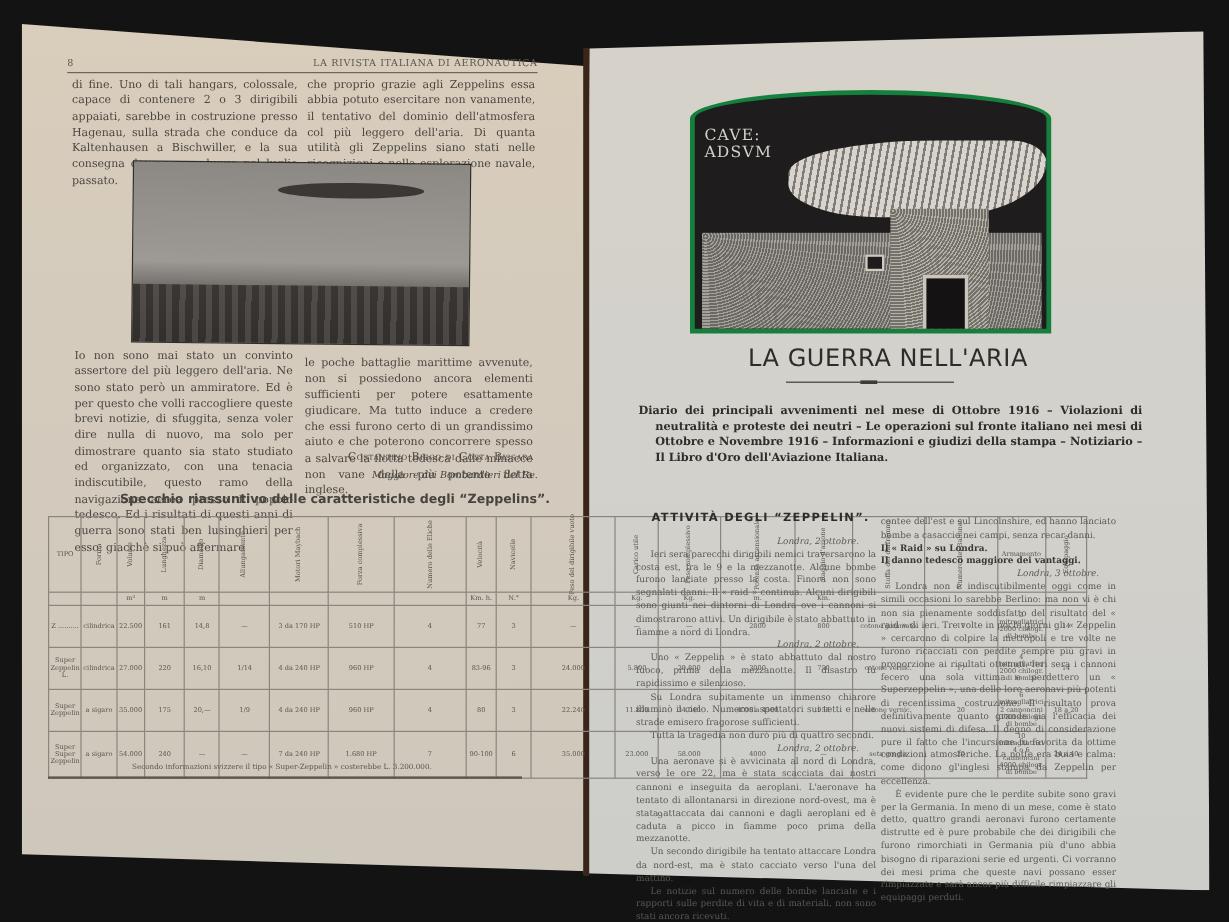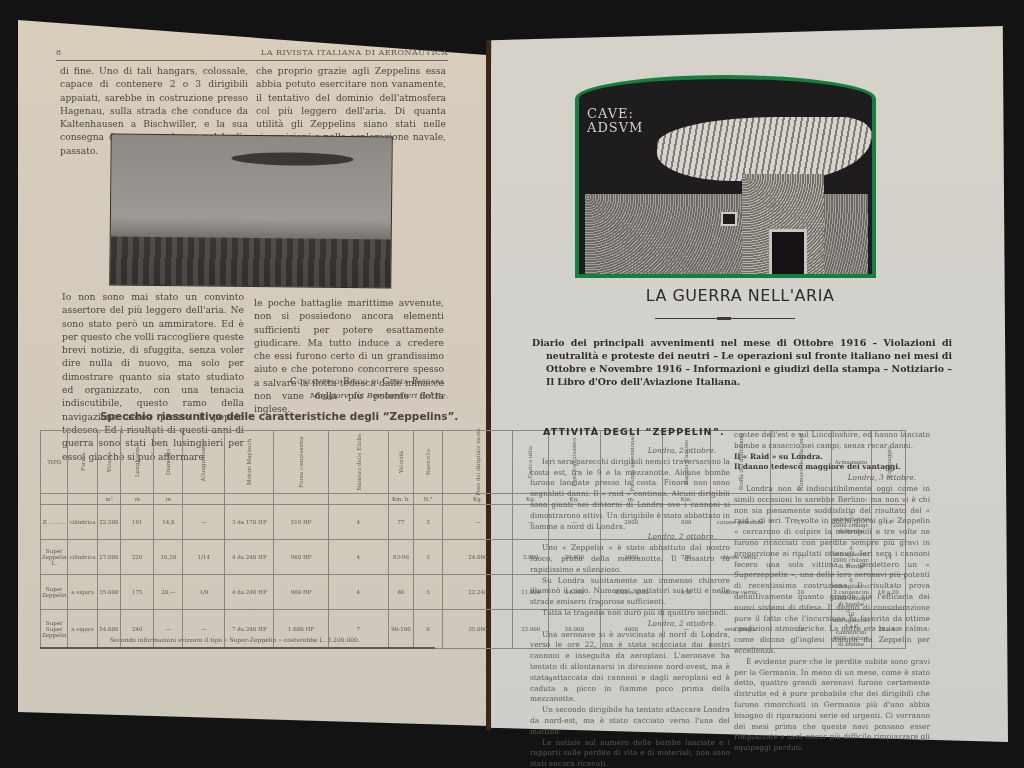--- a/index.html
+++ b/index.html
@@ -27,21 +27,21 @@
   table.specs td{height:32px;}
   .table-note{position:absolute;left:110px;top:636px;font-size:6px;color:#5a554f;}
   .table-rule{position:absolute;left:40px;top:647px;width:395px;height:2px;background:#5c5852;}
   .vignette{position:absolute;left:575px;top:75px;width:293px;height:195px;background:#1e1c1c;border-radius:60% 60% 0 0/14% 14% 0 0;border:4px solid #15803d;overflow:hidden;}
   .vignette .motto{position:absolute;left:8px;top:28px;color:#d5d1ca;font-family:"DejaVu Serif",serif;font-size:13px;line-height:14px;letter-spacing:1px;}
   .wing{position:absolute;left:78px;top:38px;width:215px;height:64px;background:repeating-linear-gradient(100deg,#d8d4cd 0 4px,#7f7b77 4px 6px);border-radius:80% 20% 60% 50%/60% 40% 100% 60%;}
   .wall{position:absolute;left:6px;top:115px;width:283px;height:80px;background:repeating-radial-gradient(circle at 3px 3px,#a39f99 0 1px,#6c6864 1px 2.5px);}
   .tower{position:absolute;left:163px;top:95px;width:82px;height:100px;background:repeating-radial-gradient(circle at 2px 2px,#b4b0aa 0 1px,#757169 1px 2.5px);}
   .gate{position:absolute;left:190px;top:150px;width:32px;height:45px;background:#141212;border:3px solid #c9c5bd;border-bottom:none;}
   .window{position:absolute;left:142px;top:133px;width:12px;height:10px;background:#1e1c1c;border:2px solid #cfcbc4;}
-  .main-title{position:absolute;left:520px;top:286px;width:440px;text-align:center;font-family:"DejaVu Sans",sans-serif;font-size:16px;color:#2e2b28;letter-spacing:.5px;}
+  .main-title{position:absolute;left:520px;top:286px;width:440px;text-align:center;font-family:"DejaVu Sans",sans-serif;font-size:20px;color:#2e2b28;letter-spacing:.5px;}
   .title-rule{position:absolute;left:655px;top:318px;width:140px;height:1px;background:#3f3c38;}
   .title-rule:after{content:"";position:absolute;left:62px;top:-1px;width:14px;height:3px;background:#3f3c38;}
   .summary{position:absolute;left:532px;top:336px;width:420px;font-size:9.4px;line-height:13px;font-weight:bold;color:#2f2c29;text-align:justify;text-indent:-14px;padding-left:14px;box-sizing:border-box;}
   .section-head{position:absolute;left:543px;top:426px;font-family:"DejaVu Sans",sans-serif;font-size:9.5px;font-weight:bold;letter-spacing:1.1px;color:#2f2c29;}
   .rp-col{position:absolute;font-size:7.4px;line-height:10.8px;color:#5c5852;text-align:justify;}
   .rp-col p{margin:0;text-indent:12px;}
   .rp-col .date{text-align:right;text-indent:0;font-style:italic;padding-right:14px;}
   .rp-col .sub{text-indent:0;font-weight:bold;color:#3b3834;}
   .rp-foot{position:absolute;left:548px;top:676px;font-size:7px;color:#5a554f;}
 </style>

